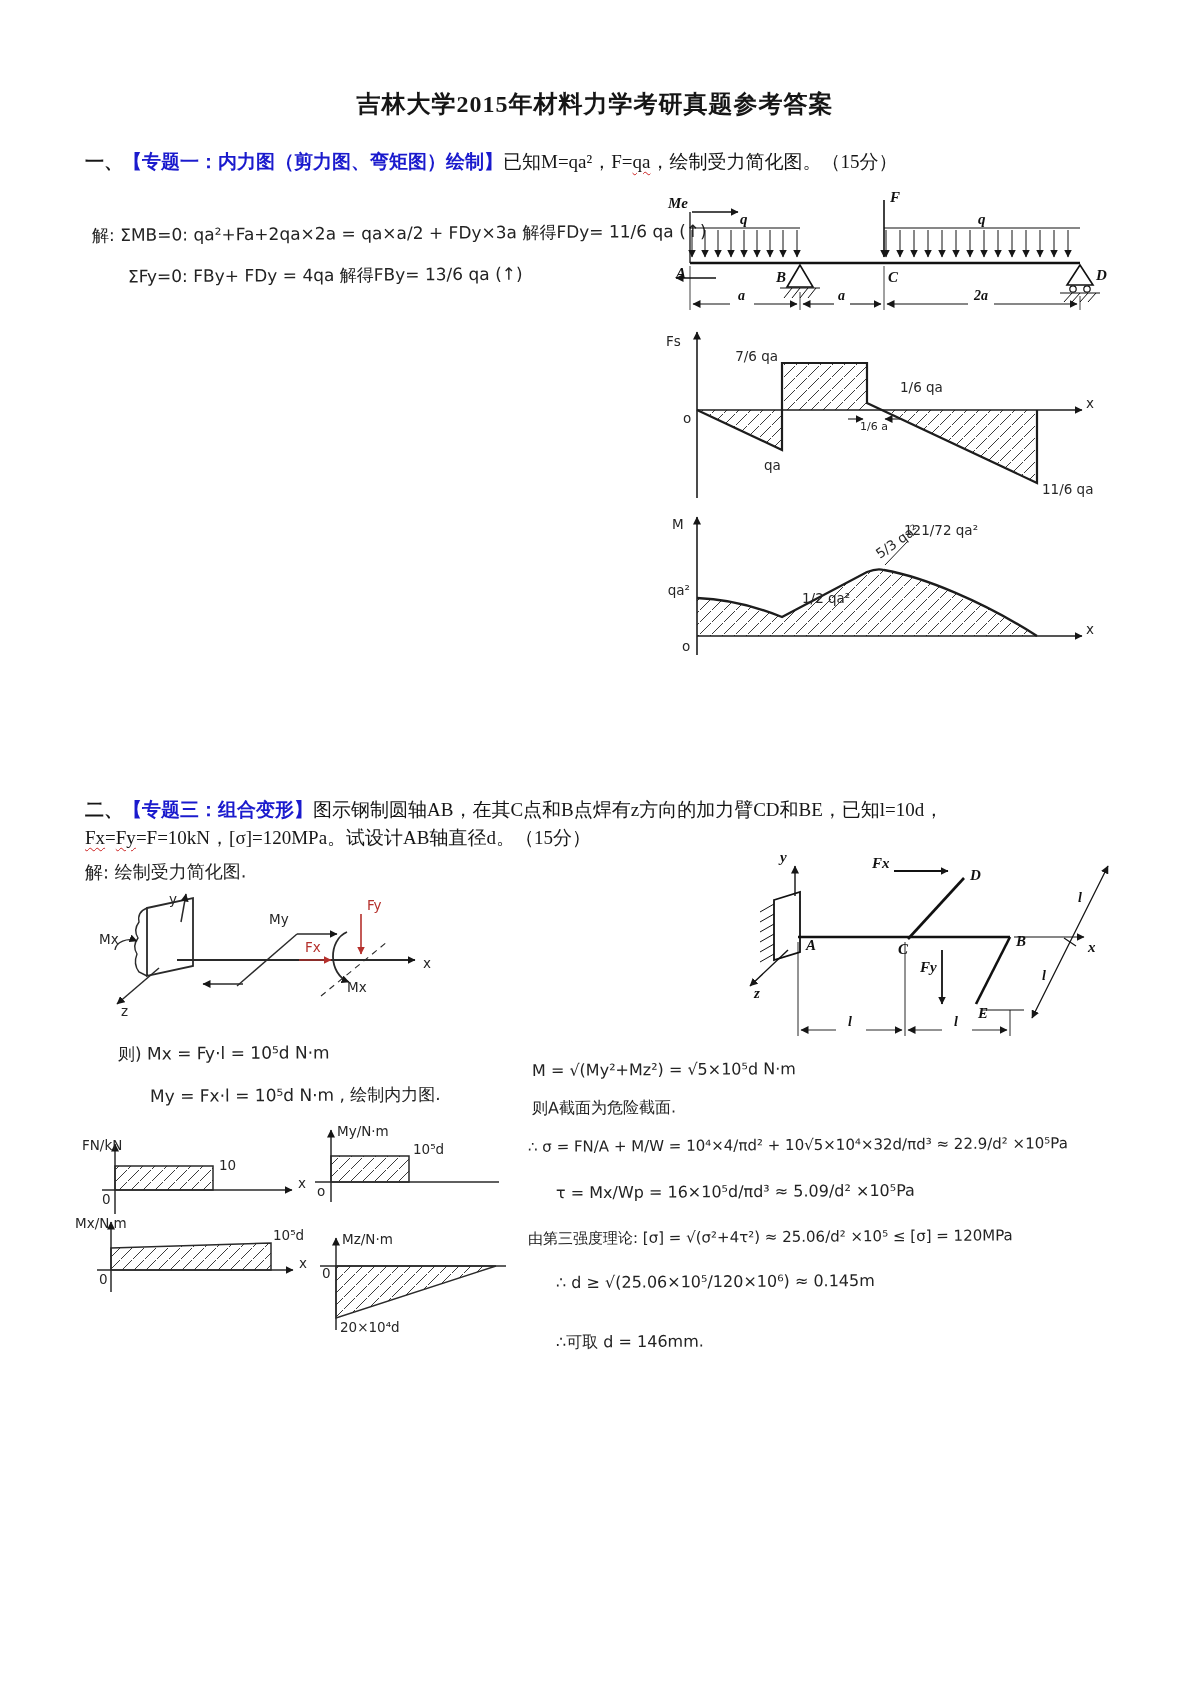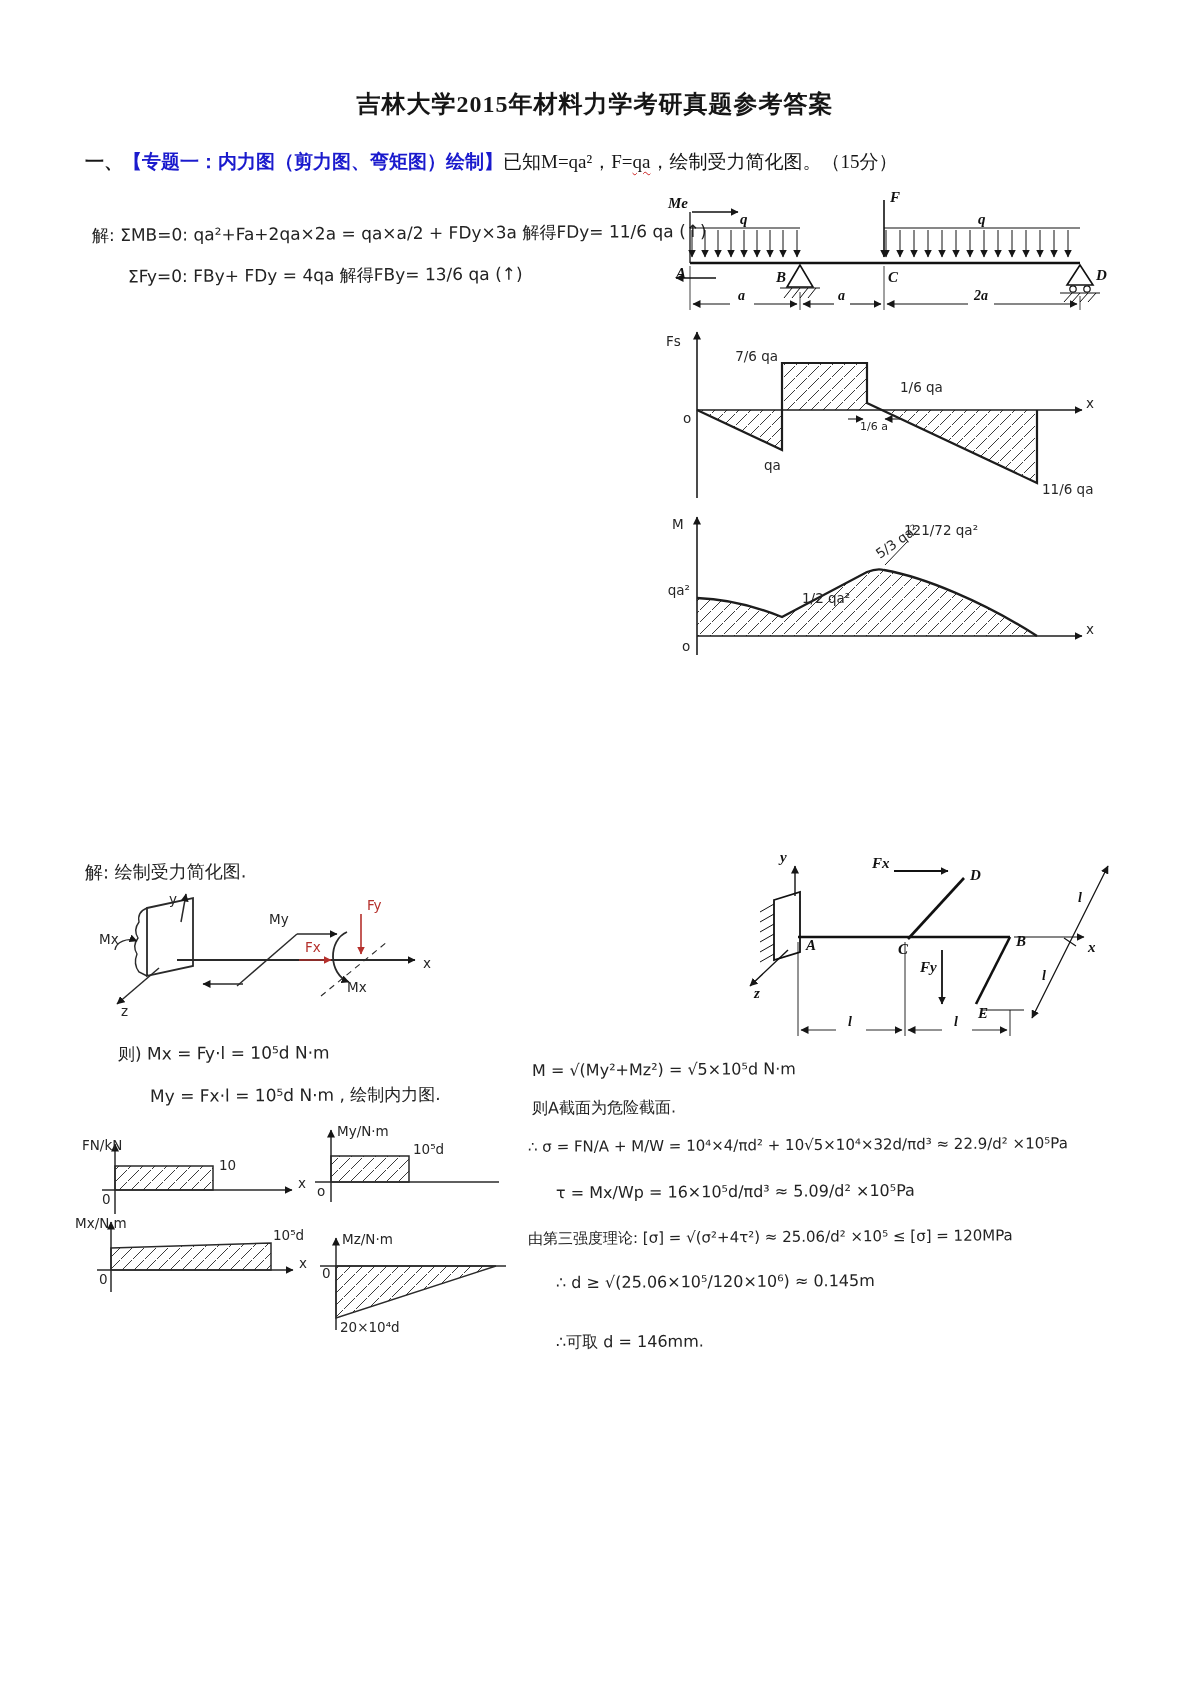--- a/index.html
+++ b/index.html
@@ -161,20 +161,24 @@
     </g>
     <text class="hl" x="20" y="26">M</text>
     <text class="hl" x="38" y="92" text-anchor="end">qa²</text>
     <text class="hl" x="150" y="100">1/2 qa²</text>
     <text class="hl" x="228" y="56" transform="rotate(-35 228 56)">5/3 qa²</text>
     <text class="hl" x="252" y="32">121/72 qa²</text>
     <text class="hl" x="30" y="148">o</text>
     <text class="hl" x="434" y="131">x</text>
   </svg>
 
+  <div class="pline" style="top:796px">
+    <span class="pnum">二、</span><span class="ptopic">【专题三：组合变形】</span><span>图示钢制圆轴AB，在其C点和B点焊有z方向的加力臂CD和BE，已知l=10d，</span><br>
+    <span class="wavy">Fx</span><span>=</span><span class="wavy">Fy</span><span>=F=10kN，[σ]=120MPa。试设计AB轴直径d。（15分）</span>
+  </div>
 
   <div class="hw" style="left:85px;top:860px;font-size:18px">解: 绘制受力简化图.</div>
 
   <svg style="left:85px;top:888px" width="360" height="142" viewBox="0 0 360 142">
     <g stroke="#2a2a2a" fill="none">
       <path d="M62,20 L108,10 L108,78 L62,88 Z" stroke-width="1.8"></path>
       <path d="M62,20 Q52,24 54,34 Q48,42 53,50 Q47,58 52,66 Q48,76 54,84 L62,88" stroke-width="1.4"></path>
       <line x1="96" y1="34" x2="101" y2="6" stroke-width="1.5" marker-end="url(#ar)"></line>
       <path d="M30,62 a15,11 0 0 1 22,-9" stroke-width="1.3" marker-end="url(#ar)"></path>
       <line x1="92" y1="72" x2="330" y2="72" stroke-width="1.8" marker-end="url(#ar)"></line>

